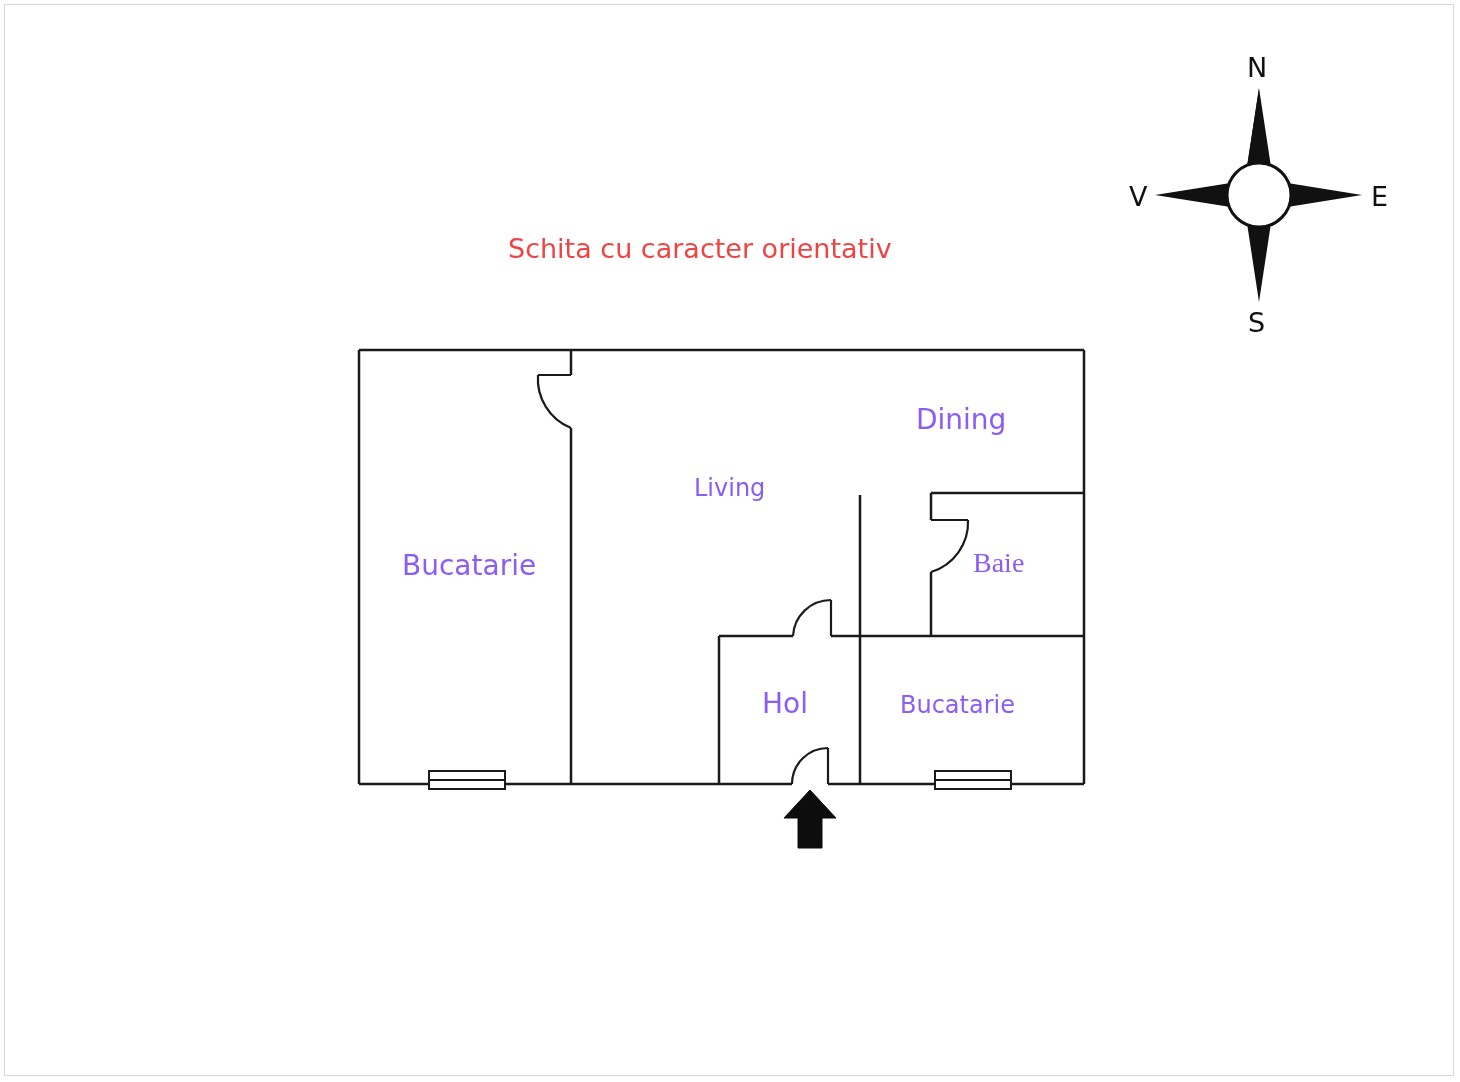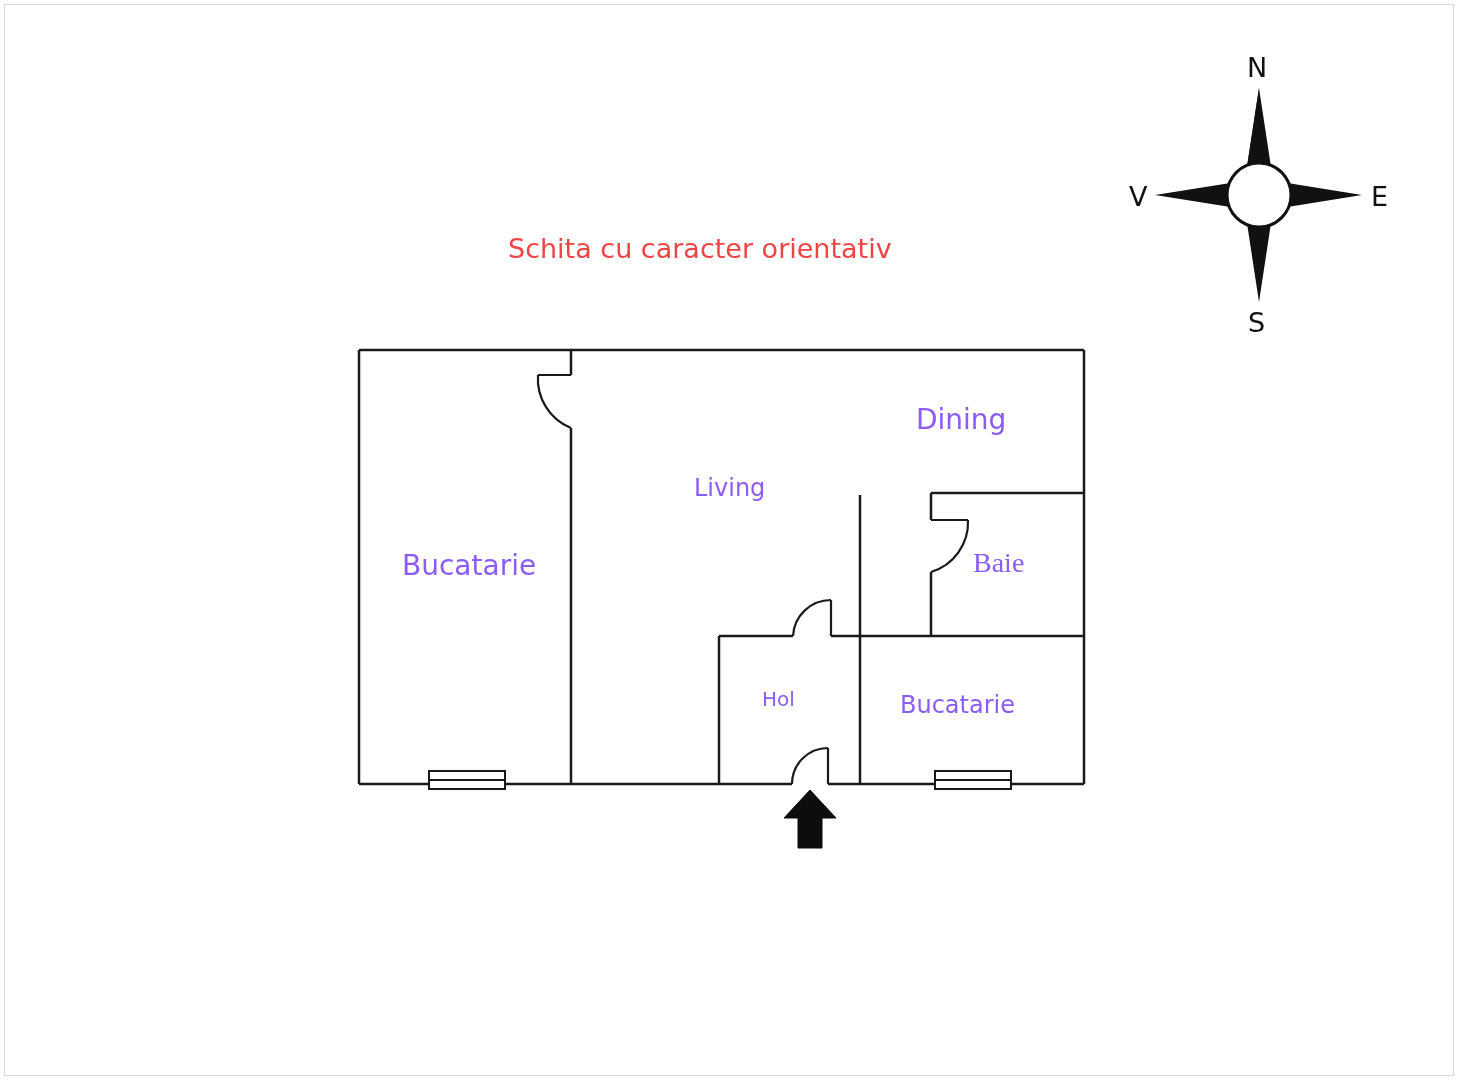--- a/index.html
+++ b/index.html
@@ -42,21 +42,21 @@
     left: 508px;
     top: 233px;
     font-size: 27px;
     color: #ef4444;
     white-space: nowrap;
   }
   #label-dormitor { left: 402px; top: 549px; font-size: 28px; }
   #label-living   { left: 694px; top: 474px; font-size: 24px; }
   #label-dining   { left: 916px; top: 403px; font-size: 28px; }
   #label-baie     { left: 973px; top: 547px; font-size: 28px; font-family: Liberation Serif, serif; }
-  #label-hol      { left: 762px; top: 687px; font-size: 20px; }
+  #label-hol      { left: 762px; top: 687px; font-size: 28px; }
   #label-bucatarie{ left: 900px; top: 691px; font-size: 24px; }
   .compass-label {
     position: absolute;
     font-family: "DejaVu Sans", sans-serif;
     font-size: 27px;
     color: #111111;
   }
   #compass-n { left: 1247px; top: 52px; }
   #compass-s { left: 1248px; top: 307px; }
   #compass-e { left: 1371px; top: 181px; }

